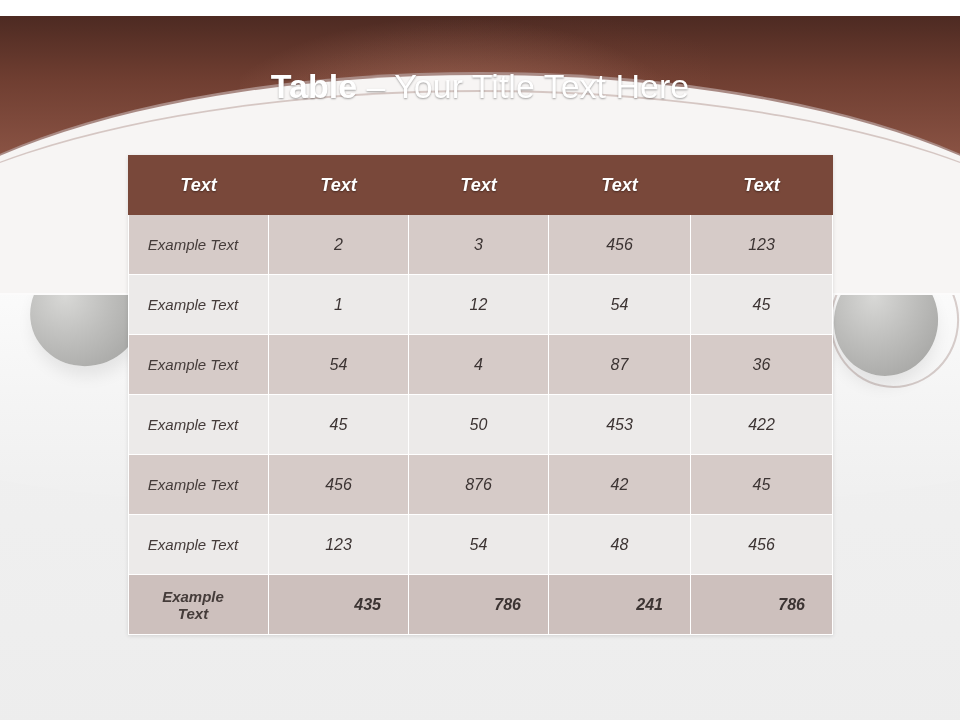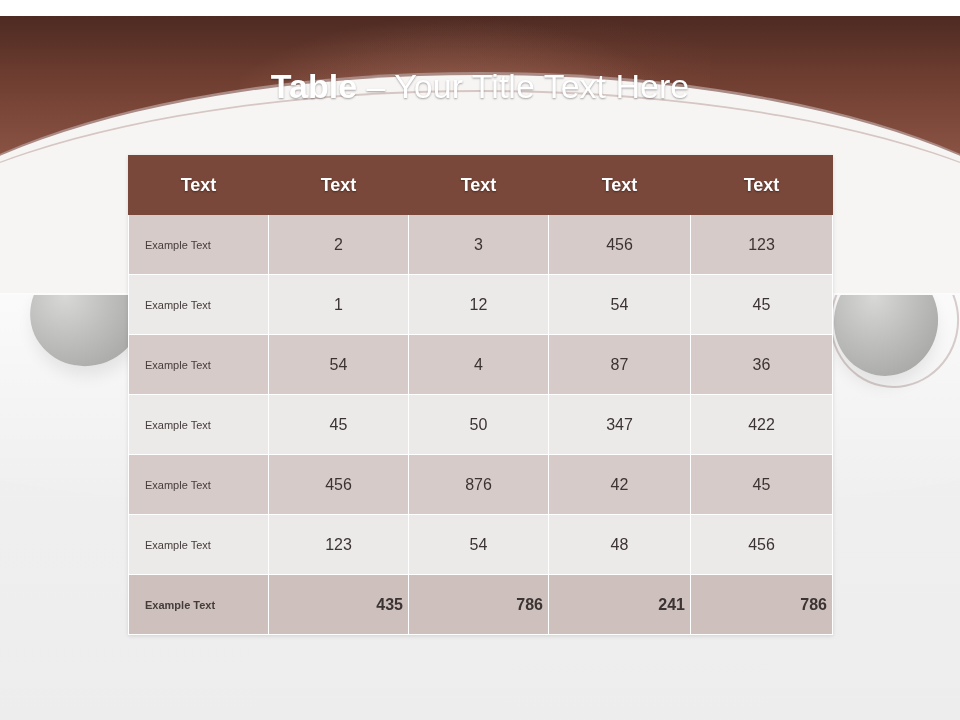--- a/index.html
+++ b/index.html
@@ -146,43 +146,44 @@
   table.data {
     border-collapse: collapse;
     width: 704px;
     table-layout: fixed;
     box-shadow: 0 1px 4px rgba(0,0,0,0.12);
   }
   table.data th,
   table.data td {
     border: 1px solid #ffffff;
     height: 59px;
-    padding: 0 5px;
+    padding: 0 27px;
     font-size: 16px;
     color: #3c3433;
     text-align: center;
     vertical-align: middle;
     overflow: hidden;
+    font-style: italic;
   }
   table.data thead th {
     background: #79483a;
     color: #ffffff;
     font-size: 18px;
     font-weight: bold;
     text-shadow: 0 1px 2px rgba(0,0,0,0.4);
     height: 58px;
     border-color: #79483a;
   }
   table.data thead th.first-col {
     border-left: 1px solid #79483a;
   }
   table.data td.first-col {
-    text-align: left;
+    text-align: center;
     padding-left: 16px;
-    font-size: 11px;
+    font-size: 15px;
   }
   tr.row-odd td { background: #d6cbc8; }
   tr.row-even td { background: #eceae9; }
   tr.row-total td {
     background: #cdc0bd;
     font-weight: bold;
     text-align: right;
   }
   table.data td.first-col { color: #453c3a; }
 
@@ -252,21 +253,21 @@
           <td class="first-col">Example Text</td>
           <td>54</td>
           <td>4</td>
           <td>87</td>
           <td>36</td>
         </tr>
         <tr class="row-even">
           <td class="first-col">Example Text</td>
           <td>45</td>
           <td>50</td>
-          <td>347</td>
+          <td>453</td>
           <td>422</td>
         </tr>
         <tr class="row-odd">
           <td class="first-col">Example Text</td>
           <td>456</td>
           <td>876</td>
           <td>42</td>
           <td>45</td>
         </tr>
         <tr class="row-even">

